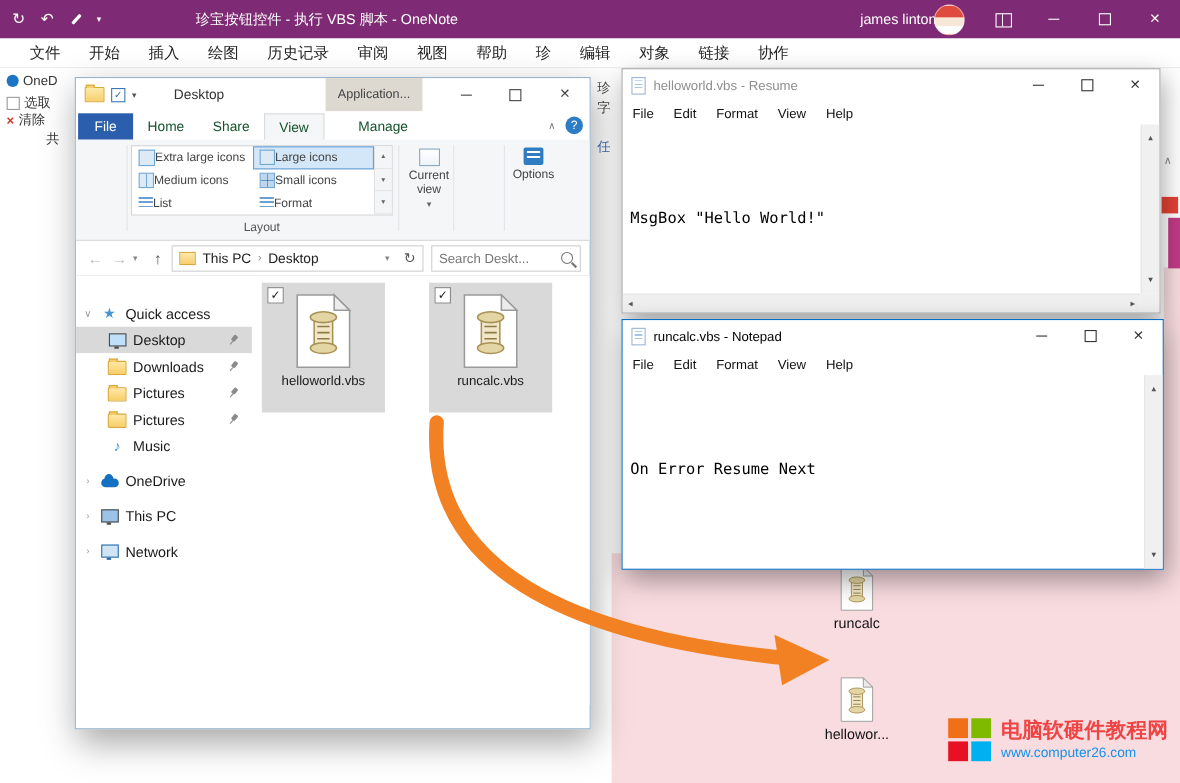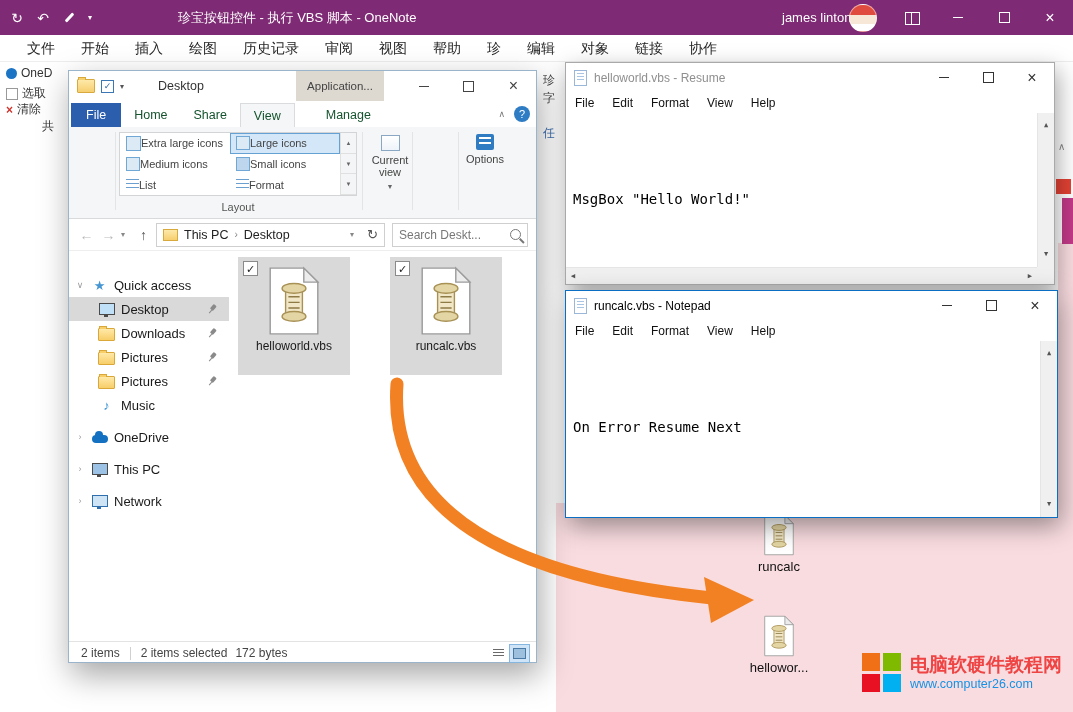--- a/index.html
+++ b/index.html
@@ -457,34 +457,20 @@
             <rect x="14" y="16" width="12" height="20" fill="#f1e7c6" stroke="#a89155"></rect>
             <ellipse cx="20" cy="16" rx="8.5" ry="3.5" fill="#e4d6a4" stroke="#a89155"></ellipse>
             <ellipse cx="20" cy="36" rx="8.5" ry="3.5" fill="#e4d6a4" stroke="#a89155"></ellipse>
             <path d="M16 22 h8 M16 26 h8 M16 30 h8" stroke="#8d7a45" stroke-width="1" fill="none"></path>
           </svg>
           <div class="tile-label">runcalc.vbs</div>
         </div>
       </div>
     </div>
 
-    <div class="ex-status">
-      <span>2 items</span>
-      <span class="st-sep"></span>
-      <span>2 items selected</span>
-      <span class="st-size">172 bytes</span>
-      <div class="tgl-group">
-        <span class="tgl">
-            <span class="tgl-lines"></span>
-          </span>
-        <span class="tgl active">
-            <span class="tgl-thumb"></span>
-          </span>
-      </div>
-    </div>
   </div>
 
   <div class="np" id="np1">
     <div class="np-title">
       <span class="npico"></span>
       <span>helloworld.vbs - Resume</span>
       <div class="np-controls">
         <span class="wc">
             <span class="bar"></span>
           </span>

